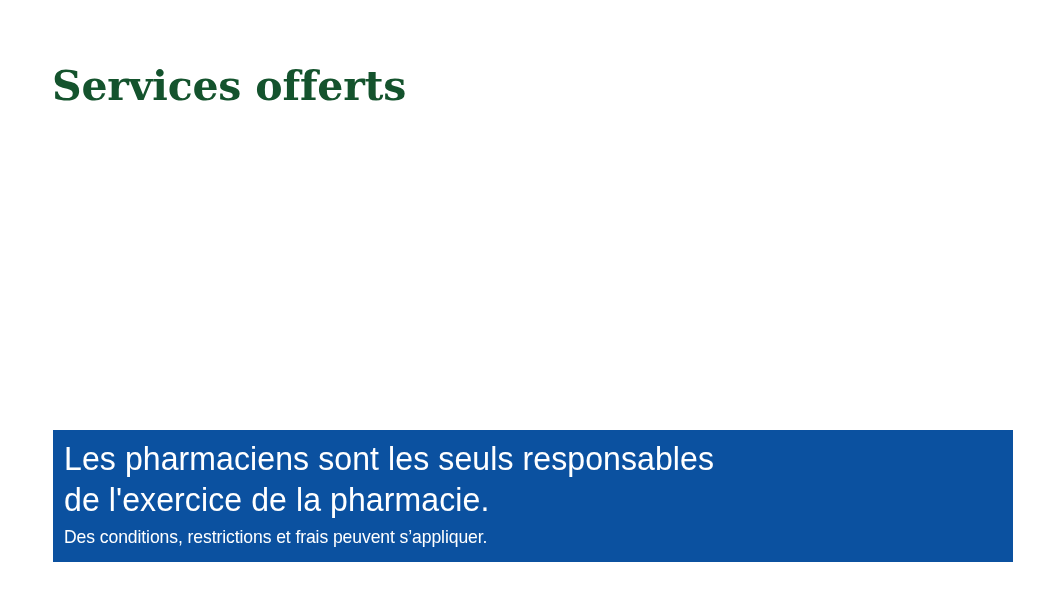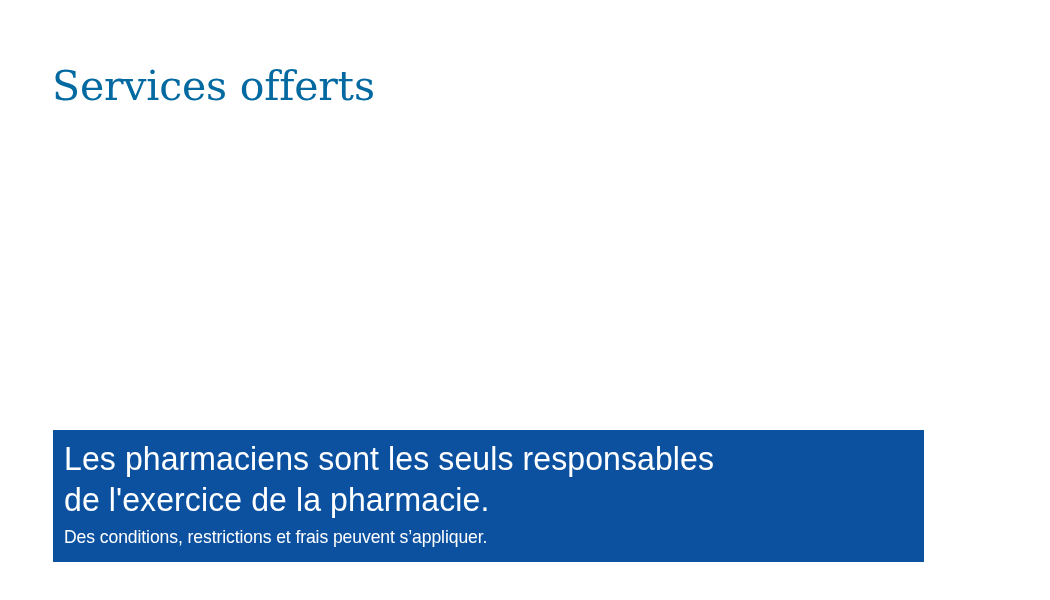--- a/index.html
+++ b/index.html
@@ -19,34 +19,34 @@
     -webkit-font-smoothing: antialiased;
   }
 
   
   #slide-title {
     position: absolute;
     left: 52px;
     top: 60px;
     margin: 0;
     font-family: "DejaVu Serif", "Liberation Serif", serif;
-    font-weight: 400;
+    font-weight: 700;
     font-size: 41px;
     line-height: 52px;
     letter-spacing: -0.2px;
-    color: #0369a1;
+    color: #14532d;
     white-space: nowrap;
   }
 
   
   #callout-banner {
     position: absolute;
     left: 53px;
     top: 430px;
-    width: 871px;
+    width: 960px;
     height: 132px;
     background: #0B51A0;
     box-sizing: border-box;
     padding: 8px 0 9px 11px;
   }
 
   #callout-headline {
     margin: 0;
     font-family: "Liberation Sans", "DejaVu Sans", sans-serif;
     font-weight: 300;

